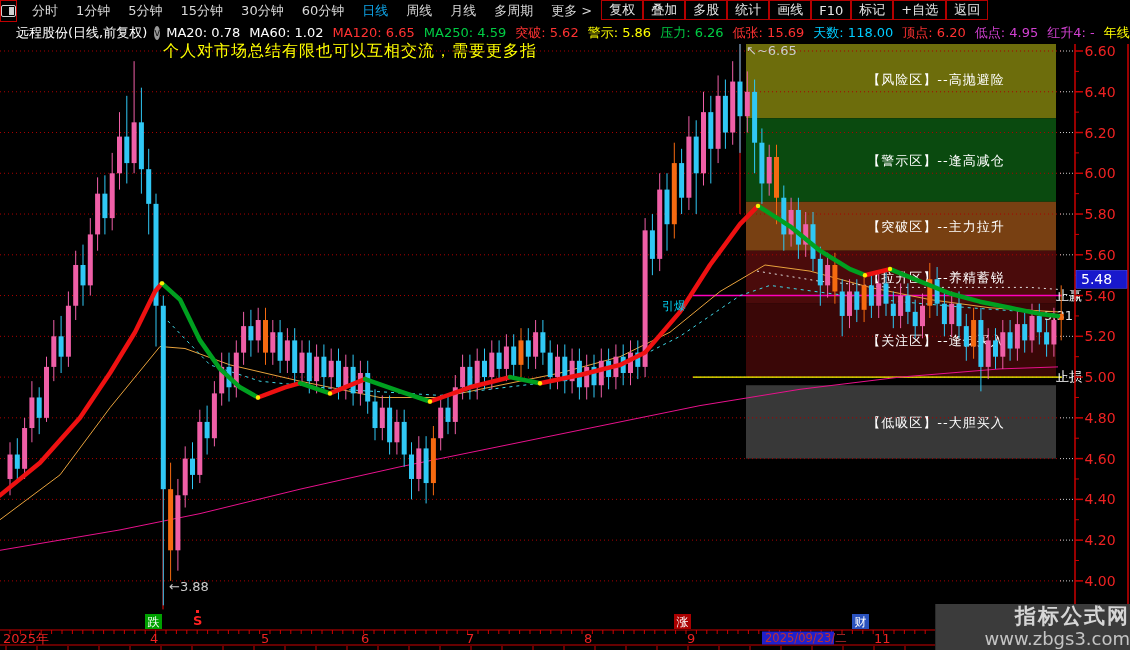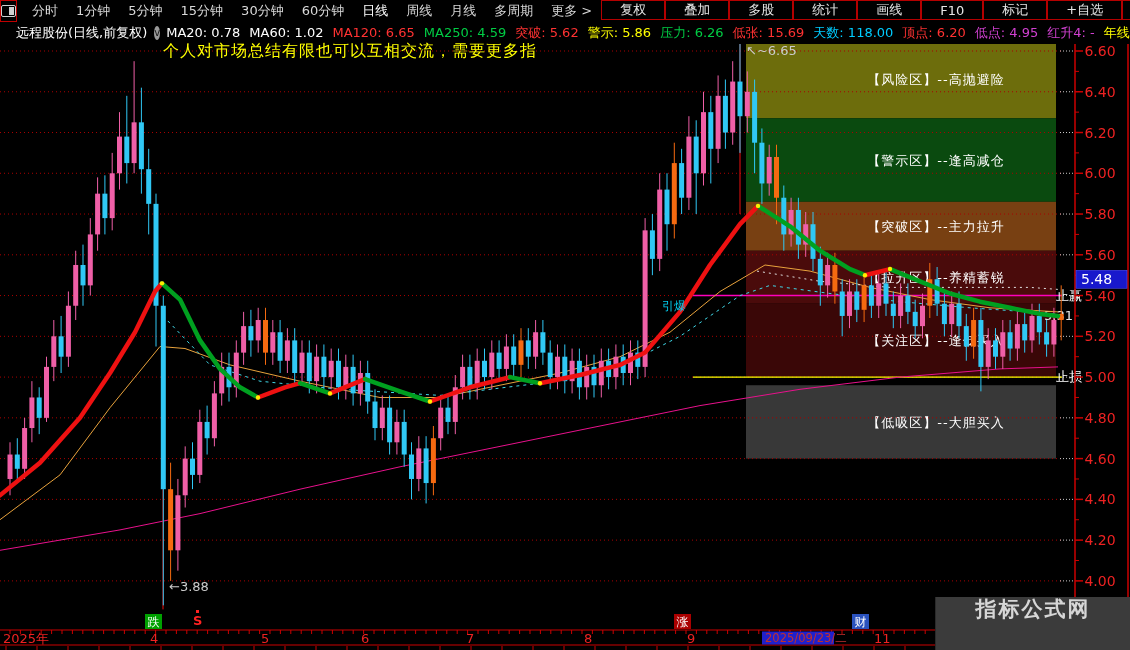--- a/index.html
+++ b/index.html
@@ -4,35 +4,35 @@
 <style>
   html,body{margin:0;padding:0;background:#000;width:1130px;height:650px;overflow:hidden;
     font-family:"DejaVu Sans","Liberation Sans",sans-serif;}
   #app{position:relative;width:1130px;height:650px;background:#000;}
   
   #topnav{position:absolute;left:0;top:0;width:936px;height:22px;display:flex;align-items:center;background:#000;}
   #win-icon{width:24px;height:20px;border:1px solid #c00000;display:flex;align-items:center;justify-content:center;margin-right:6px;}
   .panel-glyph{width:13px;height:10px;border:1px solid #cfcfcf;border-radius:2px;position:relative;}
   .panel-glyph:after{content:"";position:absolute;right:1px;top:1px;bottom:1px;width:5px;background:#cfcfcf;}
   .tab{color:#d8d8d8;font-size:13px;padding:0 9px;white-space:nowrap;cursor:default;}
-  .tab.active{color:#ffffff;}
+  .tab.active{color:#0ea5e9;}
   #right-btns{margin-left:auto;display:flex;height:22px;}
   .rbtn{border:1px solid #b40000;color:#e6e6e6;font-size:13px;display:flex;align-items:center;justify-content:center;
-    padding:0 18px;min-width:34px;height:20px;box-sizing:border-box;white-space:nowrap;}
+    padding:0 7px;min-width:34px;height:20px;box-sizing:border-box;white-space:nowrap;}
   
   #infobar{position:absolute;left:0;top:22px;width:1130px;height:22px;display:flex;align-items:center;background:#000;font-size:13px;white-space:nowrap;}
   #infobar .t{color:#fff;margin-left:16px;}
   #dd-icon{width:14px;height:14px;border-radius:50%;background:#9a9a9a;color:#1a1a1a;font-size:10px;line-height:14px;
     text-align:center;margin:0 6px 0 7px;}
   .kv{margin-right:9px;}
   
   #chart{position:absolute;left:0;top:44px;}
   
-  #watermark{position:absolute;right:0;bottom:0;width:194px;height:53px;background:#3b3b3b;border-left:1px solid #2a2a2a;
-    display:flex;flex-direction:row;align-items:flex-start;justify-content:center;z-index:5;}
+  #watermark{position:absolute;right:0;bottom:0;width:194px;height:46px;background:#3b3b3b;border-left:1px solid #2a2a2a;
+    display:flex;flex-direction:column;align-items:flex-end;justify-content:center;z-index:5;}
   #watermark .l1{color:#d6d6d6;font-size:21px;font-weight:bold;letter-spacing:2px;line-height:24px;}
   #watermark .l2{color:#c4c4c4;font-size:18px;line-height:22px;}
   
   #note{position:absolute;left:163px;top:41px;color:#ffff00;font-size:16px;z-index:3;letter-spacing:1px;}
 </style>
 </head>
 <body>
 
 <div id="app">
 
@@ -653,14 +653,15 @@
       <line x1="1029" y1="602" x2="1029" y2="606" stroke="#cc0000"></line>
       <line x1="1060" y1="602" x2="1060" y2="606" stroke="#cc0000"></line>
       <line x1="1091" y1="602" x2="1091" y2="606" stroke="#cc0000"></line>
       <line x1="1122" y1="602" x2="1122" y2="606" stroke="#cc0000"></line>
     </svg>
 
   <div id="note">个人对市场总结有限也可以互相交流，需要更多指</div>
 
   <div id="watermark">
     <div class="l1">指标公式网</div>
+    <div class="l2">www.zbgs3.com</div>
   </div>
 </div>
 
 </body></html>

